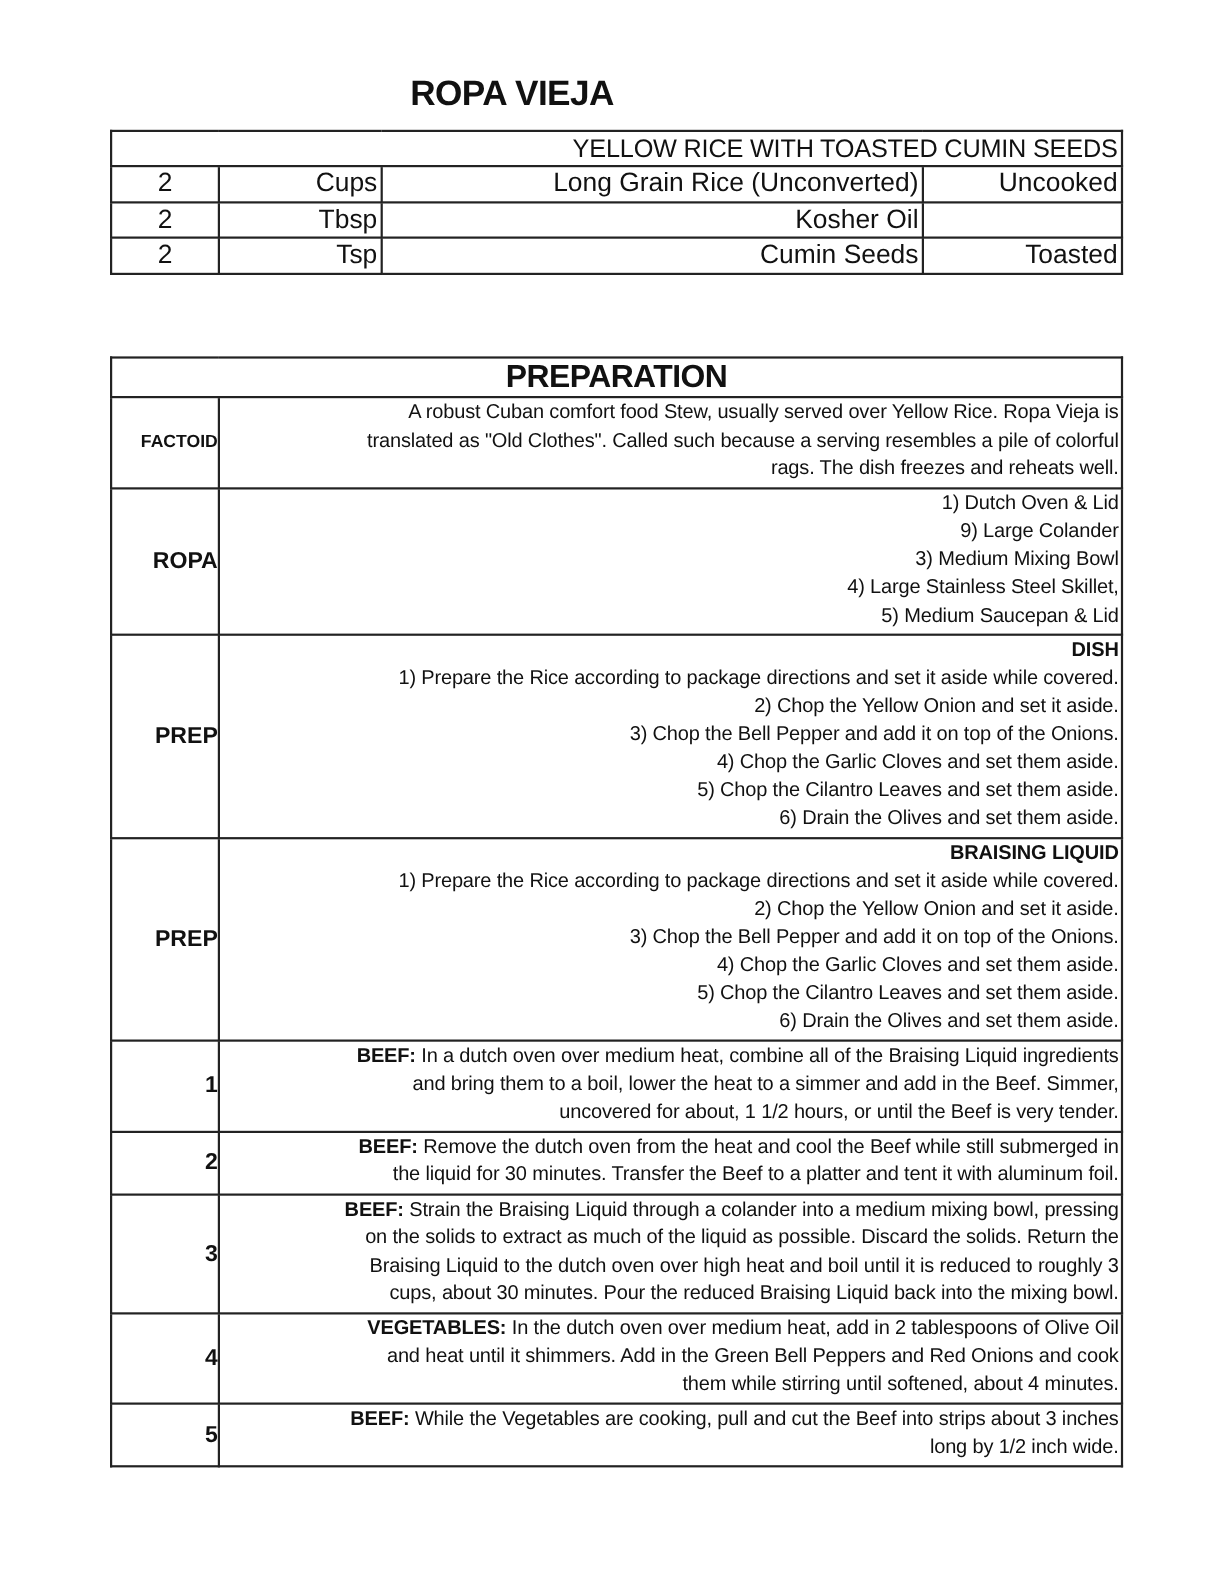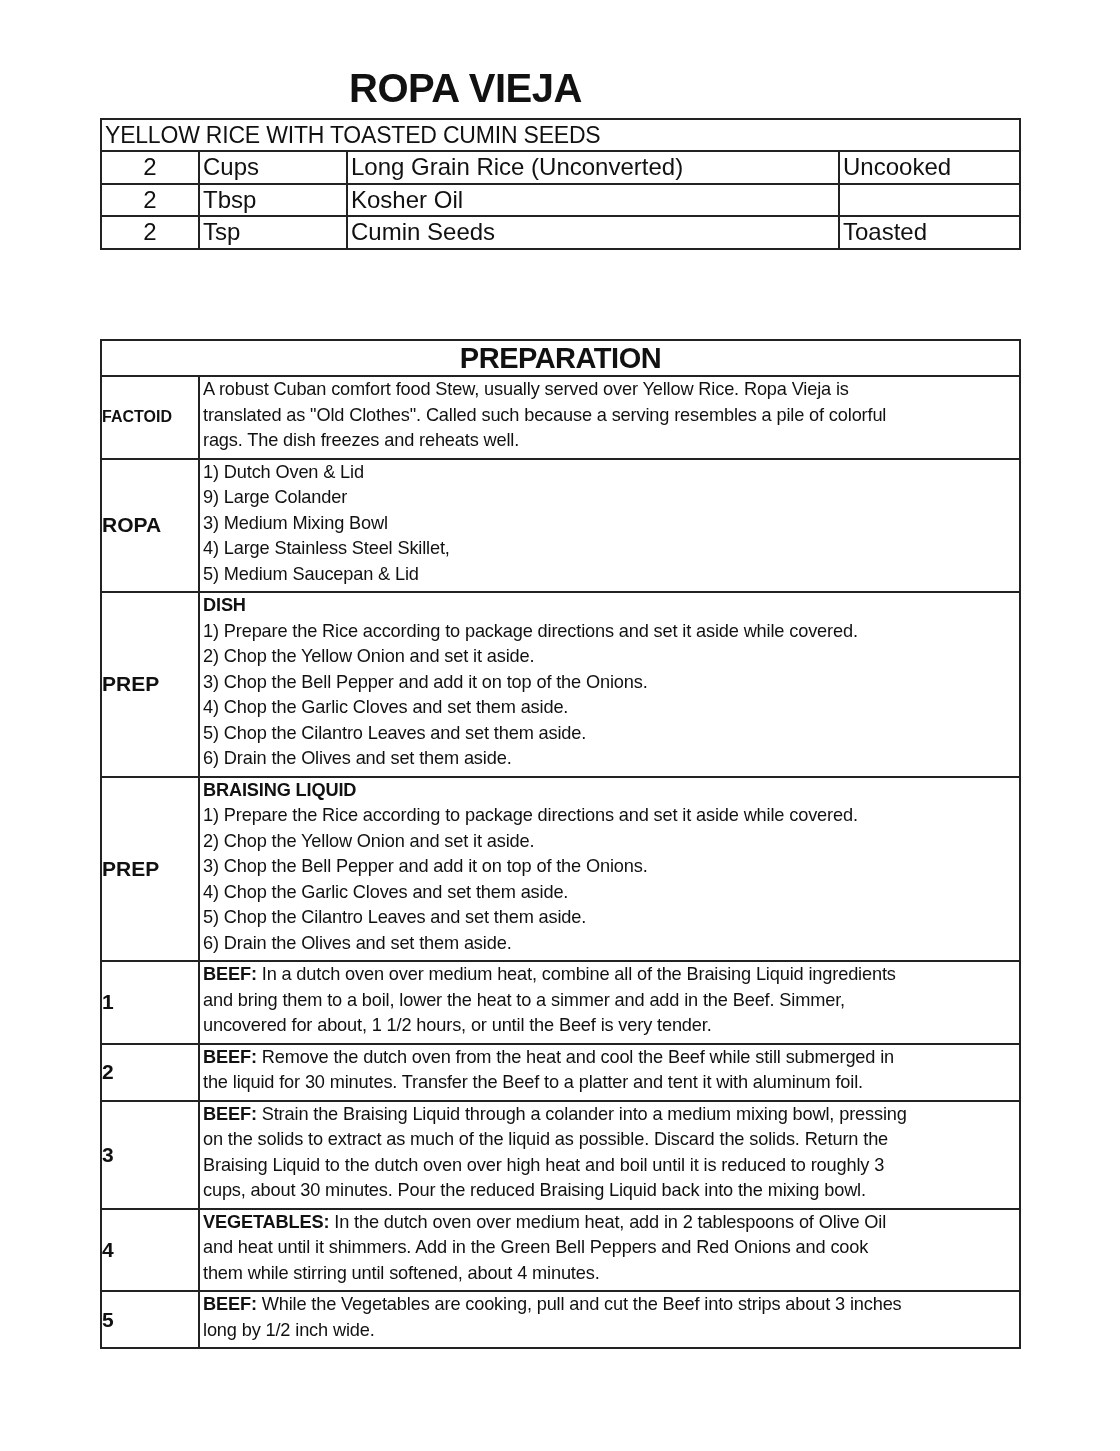--- a/index.html
+++ b/index.html
@@ -1,28 +1,28 @@
 <!DOCTYPE html>
 <html><head>
 <meta charset="utf-8">
 <style>
   html, body { margin:0; padding:0; background:#ffffff; }
   body { width:1120px; height:1451px; position:relative; overflow:hidden;
          font-family:"Liberation Sans", sans-serif; color:#111; }
   .title { position:absolute; left:0; top:66px; width:931px; text-align:center;
-           font-size:40px; font-weight:bold; letter-spacing:-0.5px; }
+           font-size:32px; font-weight:bold; letter-spacing:-0.5px; }
   table { position:absolute; left:100px; width:919px; border-collapse:collapse; table-layout:fixed; }
-  td { border:2px solid #222; padding:0 3px; vertical-align:middle; overflow:hidden; }
+  td { border:2px solid #222; padding:0 3px; vertical-align:middle; overflow:hidden;text-align:right; }
   #ingredients { top:118px; }
   #ingredients td { height:30.5px; font-size:24px; line-height:28px; white-space:nowrap; }
-  #ingredients .hdr td { height:30px; text-align:left; font-size:23px; letter-spacing:-0.2px; }
+  #ingredients .hdr td { height:30px; text-align:right; font-size:23px; letter-spacing:-0.2px; }
   #ingredients .qty { text-align:center; }
-  #prep { top:339px; }
+  #prep { top:324px; }
   #prep .hdr td { height:34px; text-align:center; font-size:29px; font-weight:bold; letter-spacing:-0.5px; }
-  #prep .lbl { text-align:left; font-weight:bold; font-size:21px; padding:0; }
+  #prep .lbl { text-align:right; font-weight:bold; font-size:21px; padding:0; }
   #prep .lbl.small { font-size:16px; }
   #prep .body { font-size:18.2px; line-height:25.5px; padding:0 2px 4px 3px; letter-spacing:-0.15px; }
   #prep .body div { white-space:nowrap; }
   .bold { font-weight:bold; }
 </style>
 </head>
 <body>
 
 <div class="title">ROPA VIEJA</div>
 

